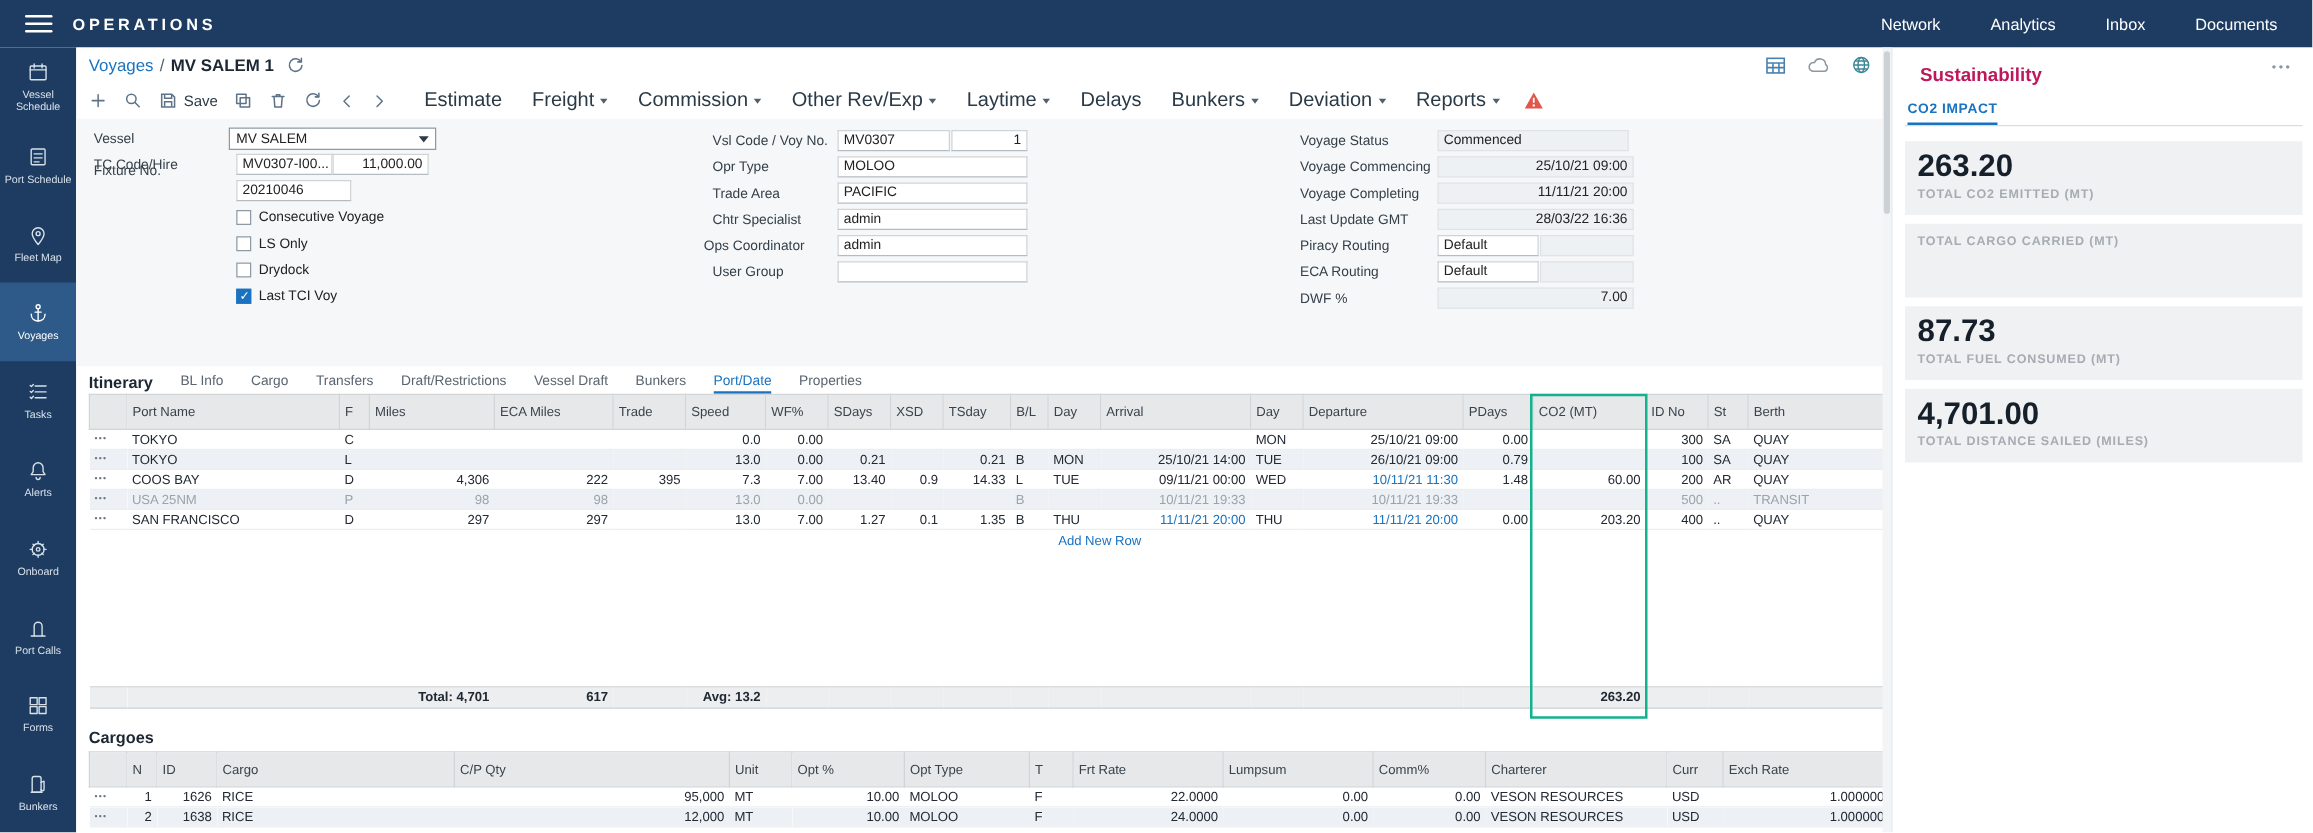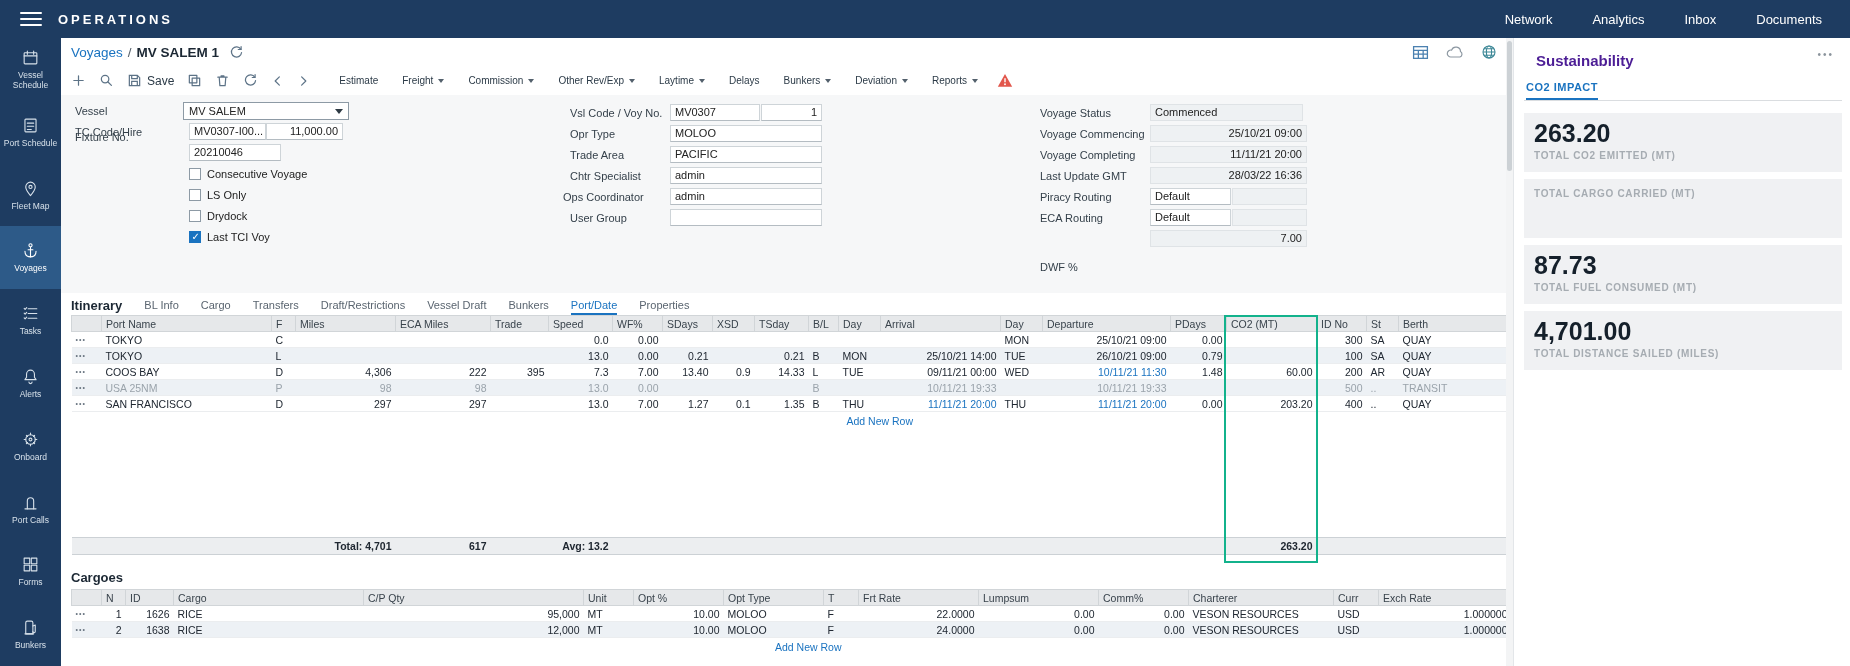--- a/index.html
+++ b/index.html
@@ -38,21 +38,21 @@
   .crumb-title { font-weight:bold; font-size:13.5px; color:#1b2733; }
   .hdr-sync { margin-left:10px; cursor:pointer; display:flex; }
   .hdr-icons { margin-left:auto; display:flex; gap:17px; align-items:center; padding-right:4px; }
   .hdr-icons svg { cursor:pointer; }
 
   .toolbar { height:29px; display:flex; align-items:center; padding:0 10px; gap:13px; }
   .tb-icon { display:flex; align-items:center; cursor:pointer; }
   .tb-icon svg { stroke:#5d7387; fill:none; stroke-width:1.3; stroke-linecap:round; stroke-linejoin:round; }
   .tb-save { display:flex; align-items:center; gap:5px; font-size:12px; color:#2b3a47; cursor:pointer; }
   .tb-group { display:flex; align-items:center; gap:24px; margin-left:16px; }
-  .tb-btn { background:none; border:none; font-family:inherit; font-size:10px; color:#2b3a47; display:flex; align-items:center; gap:5px; cursor:pointer; padding:0; }
+  .tb-btn { background:none; border:none; font-family:inherit; font-size:16px; color:#2b3a47; display:flex; align-items:center; gap:5px; cursor:pointer; padding:0; }
   .caret { width:0; height:0; border-left:3.5px solid transparent; border-right:3.5px solid transparent; border-top:4px solid #53606c; }
   .warn-icon { margin-left:6px; cursor:pointer; display:flex; }
 
   
   .form-area { position:relative; height:198px; background:#f6f7f8; font-size:11px; }
   .flabel { position:absolute; color:#333f49; white-space:nowrap; }
   .ffield { position:absolute; height:17px; background:#fff; border:1px solid #ced4d8; border-bottom-color:#b4bcc2; padding:1px 4px; font-size:11px; line-height:13px; white-space:nowrap; overflow:hidden; cursor:text; }
   .ffield.r { text-align:right; }
   .ffield.ro { background:#eef1f3; border-color:#dfe3e6; }
   .select { position:absolute; height:18px; background:#fff; border:1px solid #8d9aa5; padding:1px 18px 1px 5px; line-height:14px; cursor:pointer; }
@@ -64,38 +64,38 @@
 
   
   .section-tabs { display:flex; align-items:flex-end; gap:22px; height:22px; padding-left:10px; }
   .section-title { font-size:13px; font-weight:bold; color:#1b2733; padding-bottom:2px; }
   .tab { font-size:11px; color:#5a6570; padding-bottom:4px; cursor:pointer; }
   .tab.active { color:#1a73c0; border-bottom:2px solid #1a73c0; padding-bottom:2px; }
 
   
   .table-wrap { position:relative; margin-left:10px; padding-bottom:8px; }
   table.grid { border-collapse:collapse; table-layout:fixed; width:1440px; font-size:10.5px; }
-  .grid th { background:#e6e8ea; border:1px solid #d1d5d8; font-weight:normal; color:#39434c; height:16px; padding:0 4px; text-align:left; white-space:nowrap; overflow:hidden; }
+  .grid th { background:#e6e8ea; border:1px solid #d1d5d8; font-weight:normal; color:#39434c; height:28px; padding:0 4px; text-align:left; white-space:nowrap; overflow:hidden; }
   .grid td { height:16px; padding:0 4px; border-bottom:1px solid #ebedef; white-space:nowrap; overflow:hidden; color:#202832; }
   .grid tr.alt td { background:#edf1f5; }
   .grid tr.muted td { color:#9aa3ab; }
   .grid td.link { color:#1a73c0; cursor:pointer; }
   .grid tr.spacer td { height:126px; vertical-align:top; border-bottom:none; padding-top:3px; }
   .grid tr.totals td { background:#eceef0; border-top:1px solid #ccd1d5; border-bottom:1px solid #ccd1d5; font-weight:bold; height:17px; }
   .r { text-align:right; }
   .handle { cursor:pointer; }
   .dots::after { content:"\2022\2022\2022"; letter-spacing:1px; color:#6a7682; font-size:7px; position:relative; top:-2px; }
   .add-link { color:#1a73c0; font-size:10.5px; cursor:pointer; }
   .co2-overlay { position:absolute; left:1153px; top:0; bottom:0; width:94px; border:2px solid #13b28c; pointer-events:none; }
   .cargo-head { font-size:13px; font-weight:bold; color:#1b2733; margin:7px 0 4px 10px; }
   .cargo-addrow { margin-left:10px; padding:3px 0 0 704px; }
 
   
   .panel { width:337px; background:#fff; border-left:1px solid #e3e6e9; padding:8px 8px 0 10px; position:relative; }
-  .panel-title { font-size:15px; font-weight:bold; color:#4c1d95; margin:6px 0 0 12px; }
+  .panel-title { font-size:15px; font-weight:bold; color:#be185d; margin:6px 0 0 12px; }
   .panel-menu { position:absolute; right:16px; top:10px; color:#8b949c; cursor:pointer; }
   .panel-menu::after { content:"\2022\2022\2022"; letter-spacing:2px; font-size:10px; }
   .panel-tabs { margin-top:12px; border-bottom:1px solid #dadde0; }
   .panel-tab { display:inline-block; margin-left:2px; padding-bottom:5px; font-size:11px; font-weight:bold; letter-spacing:0.5px; color:#1a73c0; border-bottom:2px solid #1a73c0; cursor:pointer; }
   .cards { margin-top:12px; display:flex; flex-direction:column; gap:7px; }
   .card { height:59px; background:#f0f1f3; padding:7px 10px 0 10px; }
   .card-value { font-size:25px; font-weight:bold; color:#15202b; line-height:1.1; }
   .card-label { font-size:10px; font-weight:bold; color:#a6acb2; letter-spacing:0.7px; margin-top:2px; }
 
   .vscroll { position:absolute; right:0; top:0; width:7px; height:100%; background:#f3f4f5; }
@@ -372,21 +372,21 @@
       <span class="flabel" style="left:979px; top:54px;">Voyage Completing</span>
       <div class="ffield ro r" style="left:1089px; top:51px; width:157px;">11/11/21 20:00</div>
       <span class="flabel" style="left:979px; top:75px;">Last Update GMT</span>
       <div class="ffield ro r" style="left:1089px; top:72px; width:157px;">28/03/22 16:36</div>
       <span class="flabel" style="left:979px; top:96px;">Piracy Routing</span>
       <div class="ffield" style="left:1089px; top:93px; width:81px;">Default</div>
       <div class="ffield ro" style="left:1171px; top:93px; width:75px;"></div>
       <span class="flabel" style="left:979px; top:117px;">ECA Routing</span>
       <div class="ffield" style="left:1089px; top:114px; width:81px;">Default</div>
       <div class="ffield ro" style="left:1171px; top:114px; width:75px;"></div>
-      <span class="flabel" style="left:979px; top:138px;margin-top:28px;">DWF %</span>
+      <span class="flabel" style="left:979px; top:138px;">DWF %</span>
       <div class="ffield ro r" style="left:1089px; top:135px; width:157px;">7.00</div>
     </div>
 
     <div class="section-tabs">
       <span class="section-title">Itinerary</span>
       <span class="tab">BL Info</span>
       <span class="tab">Cargo</span>
       <span class="tab">Transfers</span>
       <span class="tab">Draft/Restrictions</span>
       <span class="tab">Vessel Draft</span>

